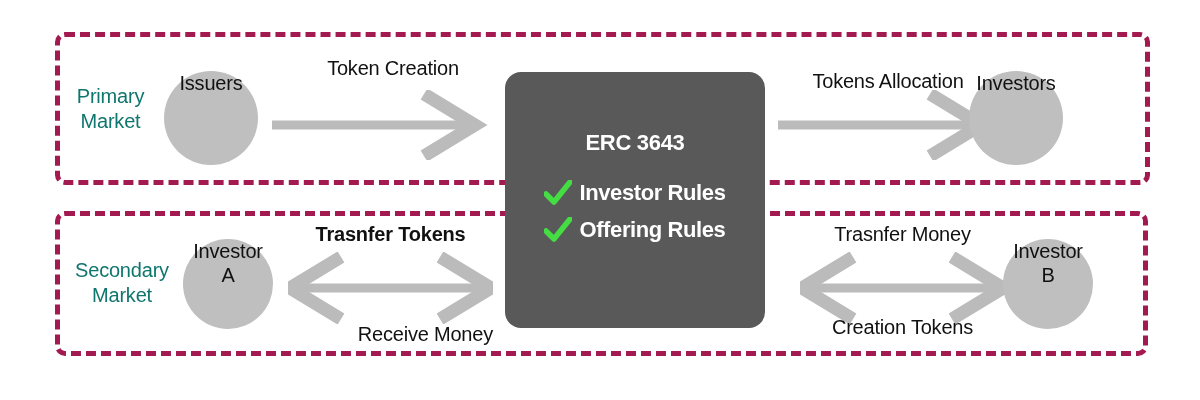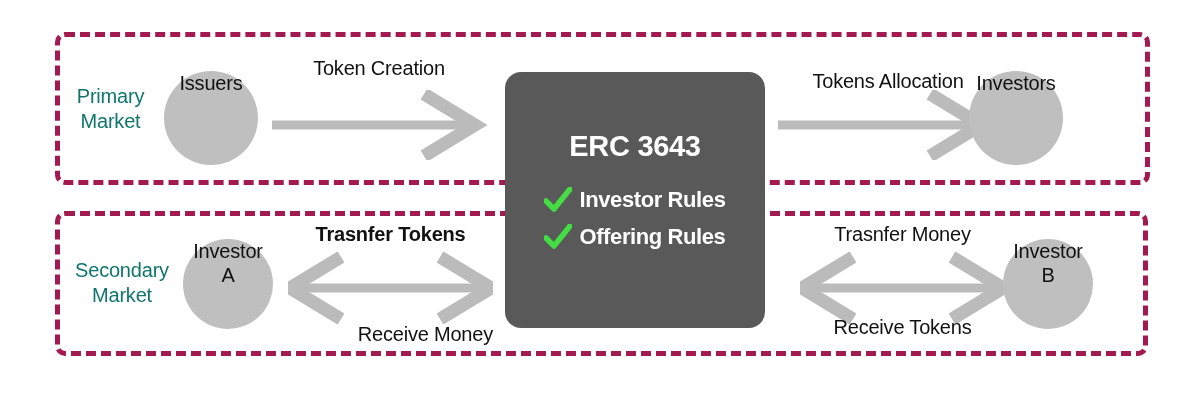--- a/index.html
+++ b/index.html
@@ -75,21 +75,21 @@
     height: 256px;
     background: #595959;
     border-radius: 16px;
     z-index: 5;
     display: flex;
     flex-direction: column;
     align-items: center;
   }
   #erc-title {
     color: #ffffff;
-    font-size: 29px;
+    font-size: 22px;
     font-weight: bold;
     letter-spacing: -0.3px;
     margin-top: 58px;
   }
   #erc-rules {
     margin-top: 24px;
     display: flex;
     flex-direction: column;
     gap: 11px;
   }
@@ -116,21 +116,21 @@
   
   .flow-caption {
     position: absolute;
     color: #111111;
     font-size: 20px;
     line-height: 24px;
     text-align: center;
     letter-spacing: -0.2px;
     white-space: nowrap;
   }
-  #caption-token-creation    { left: 268px; top: 56px;  width: 222px; text-align: center; }
+  #caption-token-creation    { left: 282px; top: 56px;  width: 222px; text-align: center; }
   #caption-tokens-allocation { left: 777px; top: 56px;  width: 222px; margin-top: 13px; }
   #caption-transfer-tokens   { left: 288px; top: 222px; width: 205px; font-weight: bold; }
   #caption-receive-money     { left: 288px; top: 322px; width: 205px; text-align: right; }
   #caption-transfer-money    { left: 800px; top: 222px; width: 205px; }
   #caption-receive-tokens    { left: 800px; top: 315px; width: 205px; }
 </style>
 </head>
 <body>
 
 <div id="canvas">
@@ -191,21 +191,21 @@
   <div id="caption-transfer-money" class="flow-caption">Trasnfer Money</div>
 
   <div id="arrow-secondary-right" class="arrow-wrap">
     <svg width="205" height="72" viewBox="0 0 205 72">
       <line x1="10" y1="36" x2="195" y2="36" stroke="#BBBBBB" stroke-width="9"></line>
       <polyline points="53,5 2,36 53,67" fill="none" stroke="#BBBBBB" stroke-width="13" stroke-linecap="butt" stroke-linejoin="miter"></polyline>
       <polyline points="152,5 203,36 152,67" fill="none" stroke="#BBBBBB" stroke-width="13" stroke-linecap="butt" stroke-linejoin="miter"></polyline>
     </svg>
   </div>
 
-  <div id="caption-receive-tokens" class="flow-caption">Receive Tokens</div>
+  <div id="caption-receive-tokens" class="flow-caption">Creation Tokens</div>
 
   <div id="circle-investor-b" class="actor-circle">
     <span class="actor-text">Investor
 B</span>
   </div>
 
   <div id="erc-box">
     <div id="erc-title">ERC 3643</div>
     <div id="erc-rules">
 

